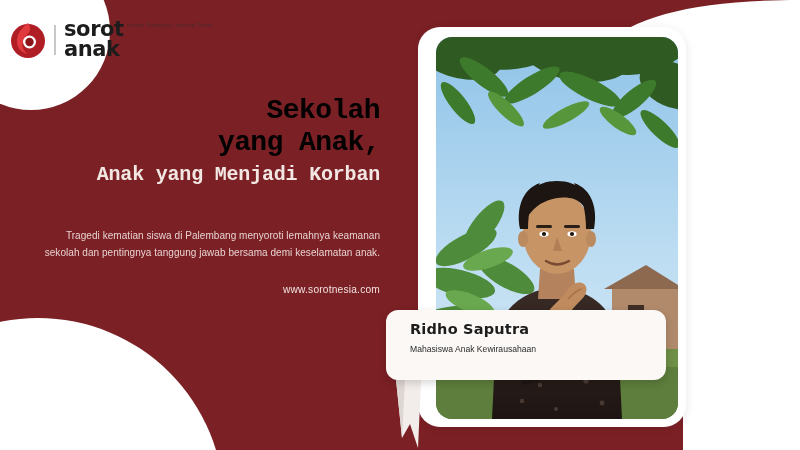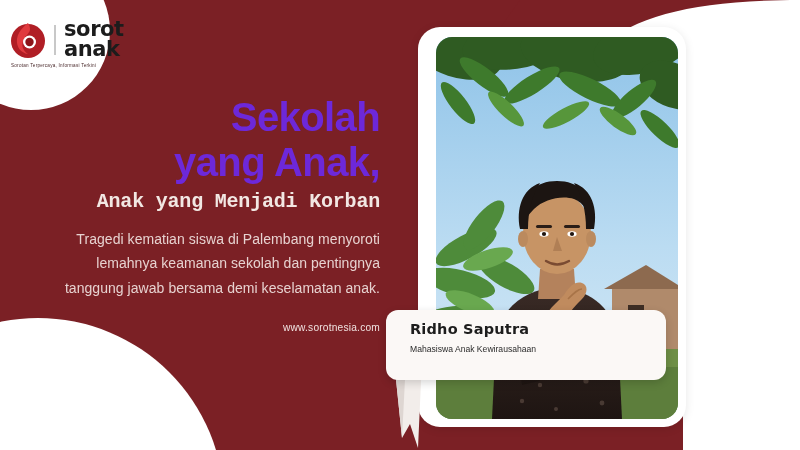--- a/index.html
+++ b/index.html
@@ -42,21 +42,21 @@
     background:#ffffff;
     z-index:3;
   }
 
   
   .logo-block{
     position:absolute;
     left:8px; top:20px;
     z-index:6;
     display:flex;
-    flex-direction:column;
+    flex-direction:row;
     align-items:flex-start;
   }
   .logo-row{ display:flex; align-items:center; gap:5px; }
   .logo-mark{
     width:40px; height:40px;
     position:relative;
     flex:0 0 auto;
   }
   .logo-divider{
     width:2px; height:30px;
@@ -88,41 +88,41 @@
 
   
   .text-col{
     position:absolute;
     left:40px; top:95px;
     width:340px;
     z-index:6;
     text-align:right;
   }
   .headline{
-    font-family:Liberation Sans, sans-serif;
+    font-family:Liberation Mono, monospace;
     font-weight:bold;
-    color:#6d28d9;
-    font-size:40px;
+    color:#000000;
+    font-size:28px;
     line-height:1.13;
     letter-spacing:-0.6px;
   }
   .subhead{
     font-family:Liberation Mono, monospace;
     font-weight:bold;
     color:#f2e7e3;
     font-size:20px;
     line-height:1.2;
     letter-spacing:-0.2px;
     margin-top:5px;
   }
   .body-copy{
     color:#e7d2d0;
-    font-size:14px;
+    font-size:10px;
     line-height:1.72;
-    margin-top:13px;
+    margin-top:40px;
     letter-spacing:0.05px;
   }
   .site-url{
     color:#f0e2e0;
     font-size:10.2px;
     margin-top:22px;
     letter-spacing:0.2px;
   }
 
   

